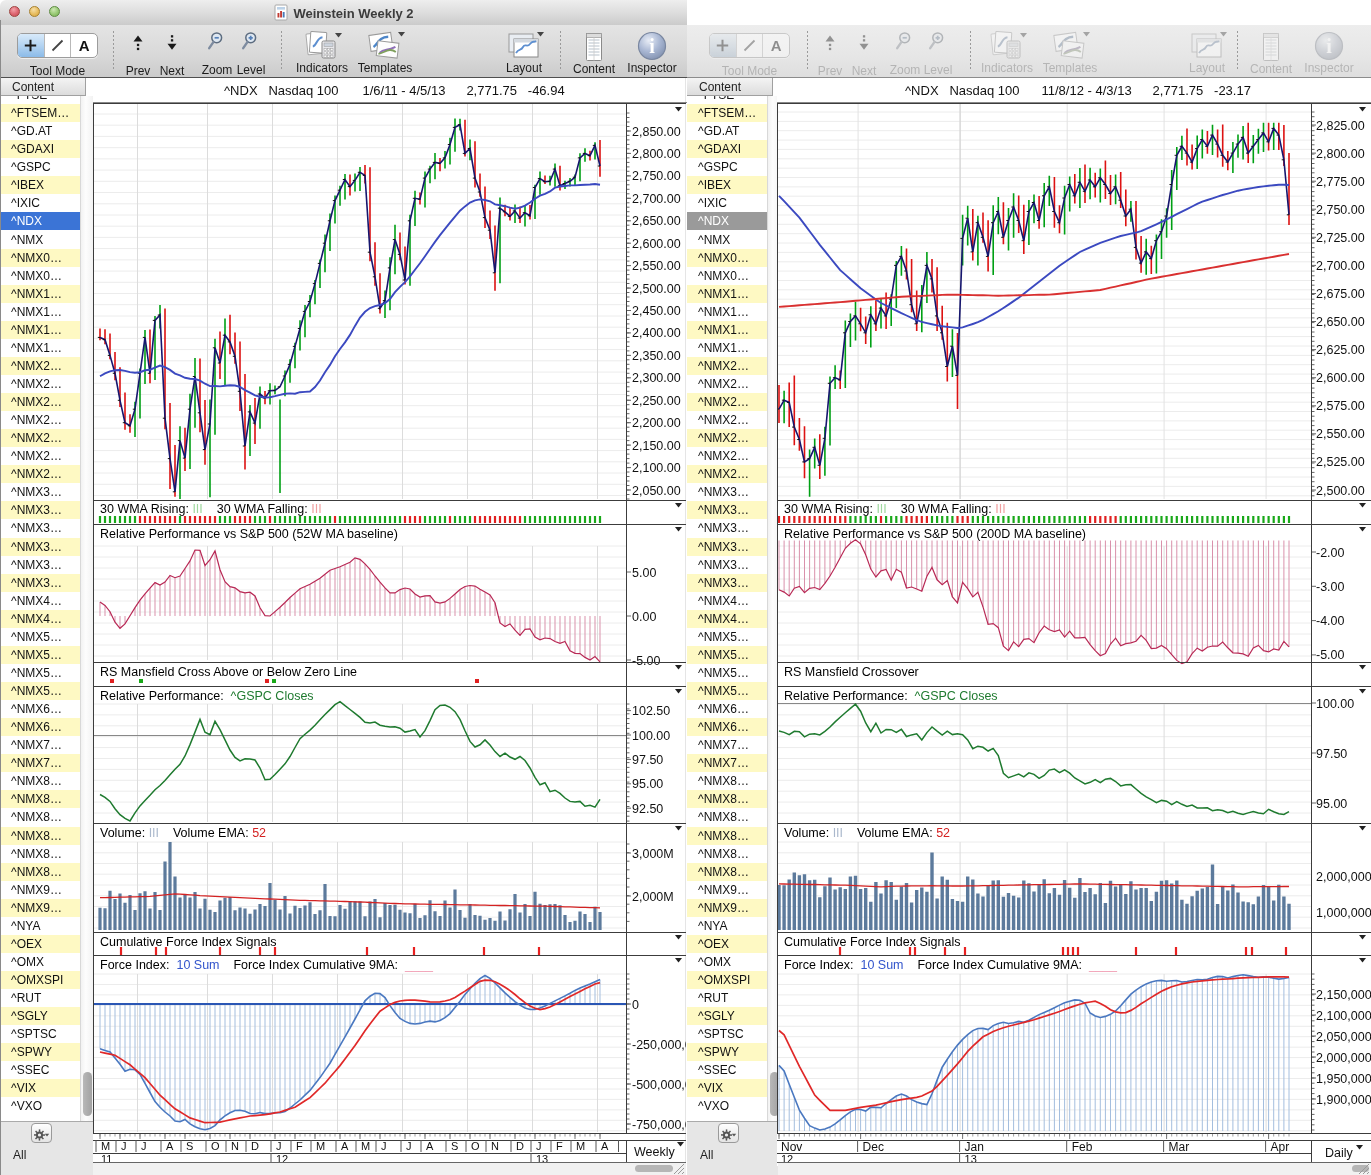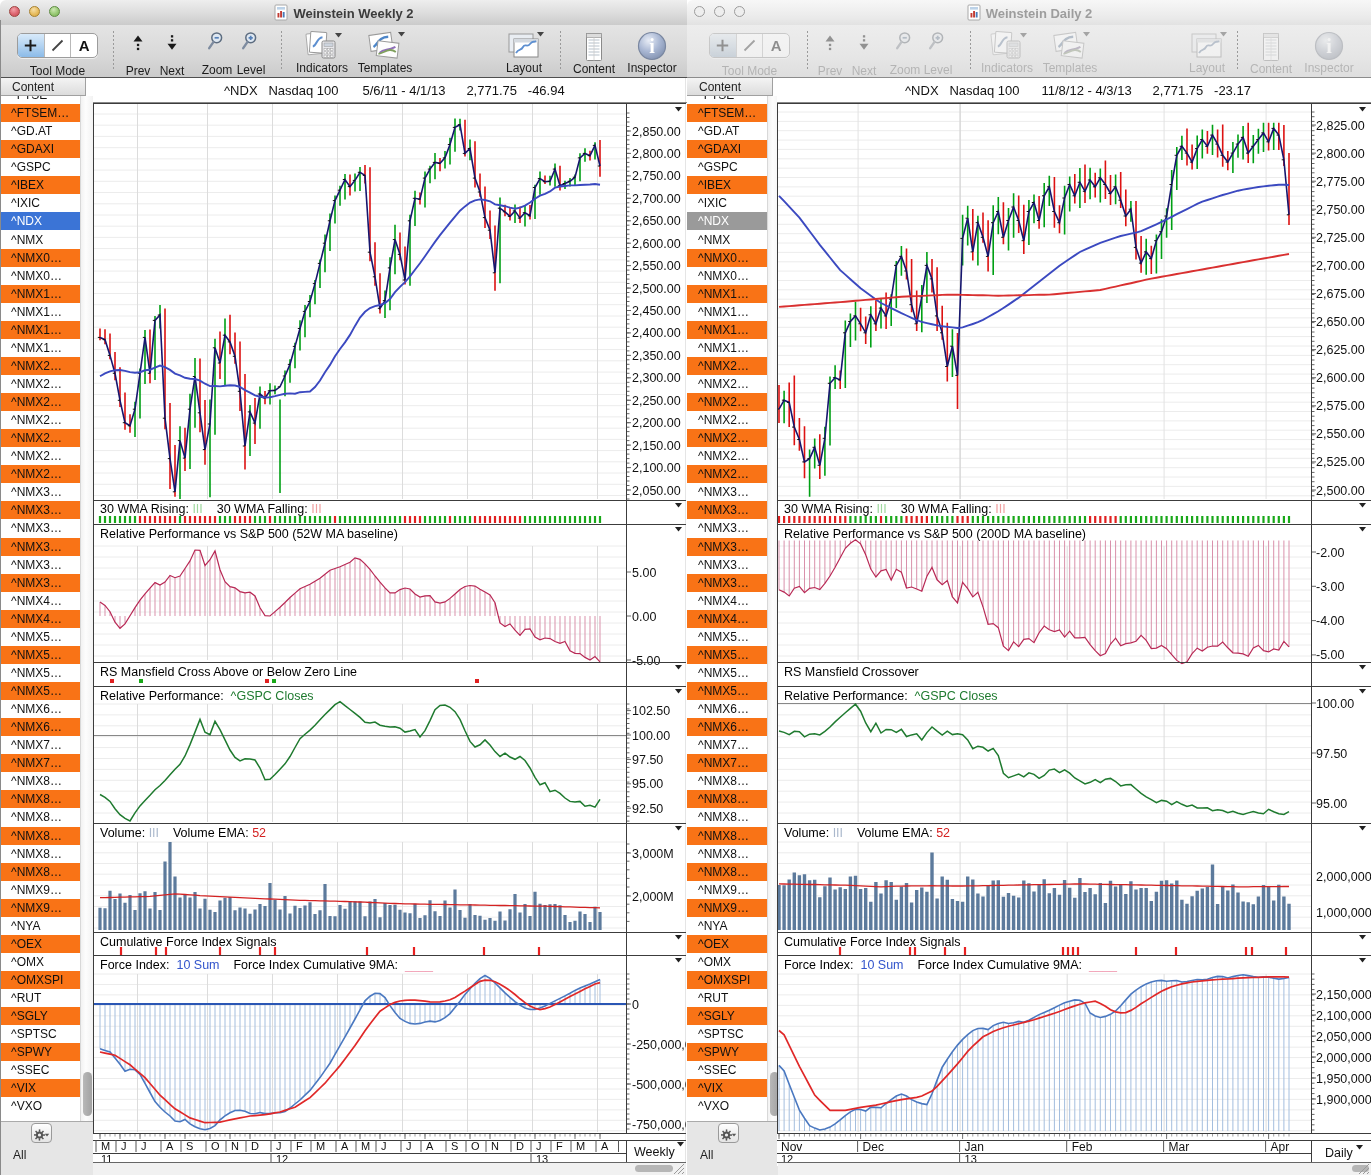--- a/index.html
+++ b/index.html
@@ -15,21 +15,21 @@
 .tbwrap.inactive .tblab{color:#777}
 .tbitem{position:absolute;text-align:center}
 .tblab{position:absolute;top:31px;font-size:12px;color:#1c1c1c;text-align:center}
 .tbsep{position:absolute;top:6px;bottom:6px;width:1px;background-image:linear-gradient(#9a9a9a 40%,transparent 40%);background-size:1px 4px}
 .segc{display:flex;width:81px;height:25px;background:#fff;border:1px solid #9c9c9c;border-radius:5px;overflow:hidden;box-shadow:0 1px 0 rgba(255,255,255,.6)}
 .seg{flex:1;display:flex;align-items:center;justify-content:center;border-right:1px solid #b8b8b8}
 .selseg{background:linear-gradient(#d8eafa,#b4d4f2 50%,#8cbbe8)}
 .sbhead{position:absolute;left:0;top:78px;width:86px;height:18px;background:linear-gradient(#f4f4f4,#dcdcdc);border-bottom:1px solid #a0a0a0;border-right:1px solid #a0a0a0;font-size:12px;color:#222;padding:2px 0 0 12px}
 .sbar{position:absolute;left:0;top:96px;width:80px;height:1026px;overflow:hidden;background:#fff}
 .row{position:absolute;left:0;width:80px;height:18px;font-size:12px;color:#111;padding:2px 0 0 11px;background:#fff;white-space:nowrap}
-.row.odd{background:#f97316}
+.row.odd{background:#fef9c3}
 .row.sel{background:#3b74d6;color:#fff}
 .row.seli{background:#9a9a9a;color:#fff}
 .sbscroll{position:absolute;left:80px;top:96px;width:13px;height:1026px;background:linear-gradient(90deg,#f2f2f2,#fdfdfd 40%,#f2f2f2);border-left:1px solid #d8d8d8}
 .sbthumb{position:absolute;left:1.5px;width:9px;height:44px;background:linear-gradient(90deg,#b8b8b8,#a2a2a2);border-radius:5px}
 .gearzone{position:absolute;left:0;top:1121px;width:93px;height:54px;background:#e6e6e6;border-top:1px solid #aaa}
 .gearbtn{position:absolute;left:31px;top:1px;width:21px;height:20px;background:linear-gradient(#fefefe,#e4e4e4);border:1px solid #9a9a9a;border-radius:4px;text-align:center;padding-top:3px}
 .alllab{position:absolute;left:13px;top:26px;font-size:12px;color:#222}
 .chead{position:absolute;top:78px;height:25px;background:#fff;border-bottom:1px solid #888;font-size:13px;color:#111;padding-top:5px;white-space:nowrap;overflow:hidden}
 .ax{font-size:12.5px;fill:#111;font-family:"Liberation Sans",sans-serif}
 .axm{font-size:11px;fill:#111;font-family:"Liberation Sans",sans-serif}
@@ -228,21 +228,21 @@
             <rect x="4.8" y="0.4" width="1.5" height="2.4" transform="rotate(135 5.5 6)"></rect>
             <rect x="4.8" y="0.4" width="1.5" height="2.4" transform="rotate(180 5.5 6)"></rect>
             <rect x="4.8" y="0.4" width="1.5" height="2.4" transform="rotate(225 5.5 6)"></rect>
             <rect x="4.8" y="0.4" width="1.5" height="2.4" transform="rotate(270 5.5 6)"></rect>
             <rect x="4.8" y="0.4" width="1.5" height="2.4" transform="rotate(315 5.5 6)"></rect>
           </g>
           <path d="M10.8 4.7h4.4l-2.2 2.8z" fill="#555"></path>
         </svg></div>
       <div class="alllab">All</div>
     </div>
-    <div class="chead" style="left:93px;width:594px"><span style="margin-left:131px">^NDX&nbsp;&nbsp;&nbsp;Nasdaq 100</span><span style="margin-left:24px">5/6/11 - 4/1/13</span><span style="margin-left:21px">2,771.75&nbsp;&nbsp;&nbsp;-46.94</span></div>
+    <div class="chead" style="left:93px;width:594px"><span style="margin-left:131px">^NDX&nbsp;&nbsp;&nbsp;Nasdaq 100</span><span style="margin-left:24px">1/6/11 - 4/5/13</span><span style="margin-left:21px">2,771.75&nbsp;&nbsp;&nbsp;-46.94</span></div>
     <svg width="593" height="1097" style="position:absolute;left:93px;top:78px" viewBox="93 78 593 1097">
       <rect x="93" y="103" width="593" height="1062" fill="#fff"></rect>
       <path d="M93 114H626M93 125.2H626M93 136.4H626M93 147.7H626M93 158.9H626M93 170.1H626M93 181.3H626M93 192.5H626M93 203.8H626M93 215H626M93 226.2H626M93 237.4H626M93 248.6H626M93 259.9H626M93 271.1H626M93 282.3H626M93 293.5H626M93 304.7H626M93 316H626M93 327.2H626M93 338.4H626M93 349.6H626M93 360.8H626M93 372.1H626M93 383.3H626M93 394.5H626M93 405.7H626M93 416.9H626M93 428.2H626M93 439.4H626M93 450.6H626M93 461.8H626M93 473H626M93 484.3H626M93 495.5H626" stroke="#ececec" stroke-width="1" fill="none"></path>
       <path d="M137.5 104V499M207.5 104V499M272.5 104V499M337.5 104V499M402.5 104V499M467.5 104V499M532.5 104V499M597.5 104V499" stroke="#dcdcdc" stroke-width="1" fill="none"></path>
       <path d="M135 401.7V436.9M140 368.6V418.6M145 329.9V383.9M155 315.9V380.1M160 305.1V328.6M180 426.3V498.9M190 393.7V469.1M195 357.9V427.8M210 399.4V497.2M215 338.7V434.7M225 318.4V385.5M250 405V456.1M260 386.6V428.8M270 383.2V404.6M275 385.4V394.3M280 399.4V493.1M285 370.4V396.2M290 359.2V382.7M295 342.7V368.3M300 320.2V350.4M305 304.9V337.3M310 295V317.3M315 280V304.3M320 259.4V287.9M325 234.4V272.2M330 213.4V251M335 195.5V223.5M340 185.8V205.7M345 174V199.6M355 173.6V191.6M360 167.1V190.9M385 290.4V317.9M390 257.2V310.2M395 224.8V274.3M410 214.7V285.8M415 190.8V225.9M425 171.6V207.5M430 165.7V183.2M435 153V179.3M445 151V168.5M450 137.8V164.5M455 118.4V151.8M460 118.8V130.6M470 139.5V160.2M500 197.6V283.2M515 204.6V223.1M525 205V226.4M535 184.8V219.1M540 171.6V194.8M550 175.8V185.4M555 163.5V186.8M565 180.7V189M570 178.1V186.4M575 174.5V185.7M580 153.2V181.2M585 148.2V161.8M595 142.3V159.5" stroke="#00a014" stroke-width="1.6" fill="none"></path>
       <path d="M100 328.5V340.3M105 329.2V344.2M110 333.6V359.3M115 352.1V380.3M120 367.3V407M125 392.6V429.7M130 414.2V432.8M150 329.4V383.2M165 308.6V429.2M170 403V489.1M175 445.1V496.7M185 427.7V471.1M200 358.6V432.2M205 399.9V464.8M220 331.6V379M230 314.7V354.2M235 332.4V363.7M240 341.4V411M245 373.9V469.5M255 398.1V443.9M265 390.9V404.2M350 174.6V195.5M365 165.1V183.4M370 167.3V261.3M375 242.3V285.7M380 273.2V313.4M400 232.6V260.3M405 246.6V284.4M420 192.4V204.5M440 158.1V171.3M465 119.7V156.4M475 141.3V187.5M480 173.4V196.8M485 186.4V228M490 210.4V239M495 225.6V290.8M505 204.8V216.2M510 207.7V220.4M520 206.5V223.1M530 204.9V219.6M545 175.5V184.1M560 165.7V190.6M590 150.7V160.5M600 140V176.8" stroke="#dd1212" stroke-width="1.6" fill="none"></path>
       <polyline points="100,337.4 105,339.7 110,355.4 115,373.3 120,400.3 125,422.7 130,425.8 135,409.2 140,373.3 145,337.4 150,373.3 155,320.4 160,315 165,418.2 170,458.6 175,491.8 180,440.6 185,458.1 190,409.2 195,376.5 200,412.8 205,449.6 210,424 215,347.8 220,363 225,335.2 230,341.9 235,356.3 240,391.3 245,446 250,411.9 255,423.1 260,394 265,398 270,390.8 275,390.4 280,386.8 285,376 290,364.4 295,346.4 300,328.5 305,311.4 310,301.5 315,283.6 320,263.4 325,243.2 330,220.8 335,200.6 340,190.2 345,179.5 350,186.6 355,180.4 360,172.3 365,175.4 370,252.2 375,276.8 380,308.3 385,300.6 390,267.9 395,239.6 400,254.4 405,280 410,220.8 415,198.3 420,199.2 425,178.1 430,169.1 435,162.4 440,163.3 445,157.9 450,144.5 455,127.4 460,124.7 465,153.4 470,148.5 475,178.1 480,192 485,217.6 490,230.2 495,272.8 500,208.2 505,211.8 510,216.3 515,210.9 520,218.1 525,212.7 530,215.8 535,187.5 540,178.6 545,181.7 550,181.3 555,169.1 560,185.7 565,183.5 570,181.3 575,177.2 580,157.9 585,153.4 590,155.7 595,145.4 600,166" fill="none" stroke="#16166e" stroke-width="1.6"></polyline>
       <path d="M97.8 337.4H100M102.8 339.7H105M107.8 355.4H110M112.8 373.3H115M117.8 400.3H120M122.8 422.7H125M127.8 425.8H130M132.8 409.2H135M137.8 373.3H140M142.8 337.4H145M147.8 373.3H150M152.8 320.4H155M157.8 315H160M162.8 418.2H165M167.8 458.6H170M172.8 491.8H175M177.8 440.6H180M182.8 458.1H185M187.8 409.2H190M192.8 376.5H195M197.8 412.8H200M202.8 449.6H205M207.8 424H210M212.8 347.8H215M217.8 363H220M222.8 335.2H225M227.8 341.9H230M232.8 356.3H235M237.8 391.3H240M242.8 446H245M247.8 411.9H250M252.8 423.1H255M257.8 394H260M262.8 398H265M267.8 390.8H270M272.8 390.4H275M277.8 386.8H280M282.8 376H285M287.8 364.4H290M292.8 346.4H295M297.8 328.5H300M302.8 311.4H305M307.8 301.5H310M312.8 283.6H315M317.8 263.4H320M322.8 243.2H325M327.8 220.8H330M332.8 200.6H335M337.8 190.2H340M342.8 179.5H345M347.8 186.6H350M352.8 180.4H355M357.8 172.3H360M362.8 175.4H365M367.8 252.2H370M372.8 276.8H375M377.8 308.3H380M382.8 300.6H385M387.8 267.9H390M392.8 239.6H395M397.8 254.4H400M402.8 280H405M407.8 220.8H410M412.8 198.3H415M417.8 199.2H420M422.8 178.1H425M427.8 169.1H430M432.8 162.4H435M437.8 163.3H440M442.8 157.9H445M447.8 144.5H450M452.8 127.4H455M457.8 124.7H460M462.8 153.4H465M467.8 148.5H470M472.8 178.1H475M477.8 192H480M482.8 217.6H485M487.8 230.2H490M492.8 272.8H495M497.8 208.2H500M502.8 211.8H505M507.8 216.3H510M512.8 210.9H515M517.8 218.1H520M522.8 212.7H525M527.8 215.8H530M532.8 187.5H535M537.8 178.6H540M542.8 181.7H545M547.8 181.3H550M552.8 169.1H555M557.8 185.7H560M562.8 183.5H565M567.8 181.3H570M572.8 177.2H575M577.8 157.9H580M582.8 153.4H585M587.8 155.7H590M592.8 145.4H595M597.8 166H600" stroke="#111" stroke-width="1" fill="none"></path>
       <polyline points="100,376.3 105,373.4 110,371.4 115,370.2 120,370 125,370.9 130,372.1 135,372.8 140,372.2 145,370.3 150,369.7 155,367.6 160,365.6 165,367.1 170,369.9 175,373.6 180,375.4 185,377.8 190,378.8 195,379 200,380.6 205,383.7 210,386.1 215,386 220,386.4 225,385.7 230,385.3 235,385.5 240,386.9 245,390.1 250,392.6 255,395.4 260,396.7 265,397.5 270,397.2 275,396.1 280,394.8 285,393.7 290,393.4 295,393.7 300,392.2 305,391.9 310,391.5 315,387 320,380.5 325,372.2 330,364.9 335,356.3 340,349 345,342.4 350,334.9 355,325.9 360,317.5 365,311.8 370,308.1 375,306.1 380,305 385,303.1 390,299 395,292.1 400,286.9 405,282.1 410,276.4 415,269.7 420,263.3 425,256.2 430,249 435,241.9 440,235.2 445,228.9 450,222.7 455,216.6 460,210.7 465,206.4 470,202.5 475,200.4 480,199.4 485,200 490,201.3 495,204.4 500,205.2 505,206.2 510,207.7 515,208.8 520,207.7 525,205.6 530,202.5 535,198.7 540,195.7 545,193.8 550,191.4 555,187.7 560,186.5 565,186 570,185.4 575,185.4 580,185 585,184.7 590,184.5 595,184 600,184.8" fill="none" stroke="#3b49c0" stroke-width="1.9"></polyline>
       <text x="632" y="135.5" class="ax">2,850.00</text>
@@ -384,32 +384,20 @@
       <line x1="618.5" y1="1140" x2="618.5" y2="1152" stroke="#555" stroke-width="1"></line>
       <text x="634" y="1156" class="axw">Weekly</text>
       <path d="M677 1142l7 0l-3.5 4.5z" fill="#222"></path>
       <path d="M93 103.5H686M93 500.5H686M93 524.5H686M93 662.5H686M93 686.5H686M93 823.5H686M93 932.5H686M93 955.5H686M93 1133.5H686" stroke="#3c3c3c" stroke-width="1" fill="none"></path>
       <path d="M93.5 103V1133M626.5 103V1133M626.5 1140V1162" stroke="#3c3c3c" stroke-width="1" fill="none"></path>
       <line x1="686.5" y1="78" x2="686.5" y2="1175" stroke="#555" stroke-width="1.3"></line>
     </svg>
   </div>
 <div style="position:absolute;left:0;top:20px;width:1px;height:1155px;background:#8a8a8a"></div>
 <div class="win winin" style="left:687px;width:684px">
-    <div class="titlebar inactive">
-      <span class="tl" style="left:7px;background:#eeeeee;border-color:#9c9c9c"></span>
-      <span class="tl" style="left:26.5px;background:#eeeeee;border-color:#9c9c9c"></span>
-      <span class="tl" style="left:46.5px;background:#eeeeee;border-color:#9c9c9c"></span>
-      <div class="wtitle ti"><svg width="16" height="17" viewBox="0 0 16 17">
-          <rect x="2" y="1" width="12" height="15" rx="1" fill="#fff" stroke="#a8a8a8"></rect>
-          <rect x="4" y="3" width="8" height="2.6" fill="#bcd2e8"></rect>
-          <rect x="4.5" y="9" width="1.9" height="4.5" fill="#c23b33"></rect>
-          <rect x="7.1" y="7" width="1.9" height="6.5" fill="#c23b33"></rect>
-          <rect x="9.7" y="8" width="1.9" height="5.5" fill="#4a7ab8"></rect>
-        </svg>Weinstein Daily 2</div>
-    </div>
     <div class="tbwrap inactive">
       <div class="tbitem" style="left:22px;top:8px;width:81px">
         <div class="segc">
           <div class="seg selseg">
             <svg width="15" height="15" viewBox="0 0 15 15">
               <path d="M7.5 1.8v11.4M1.8 7.5h11.4" stroke="#1a1a1a" stroke-width="2"></path>
             </svg>
           </div>
           <div class="seg">
             <svg width="15" height="15" viewBox="0 0 15 15">

